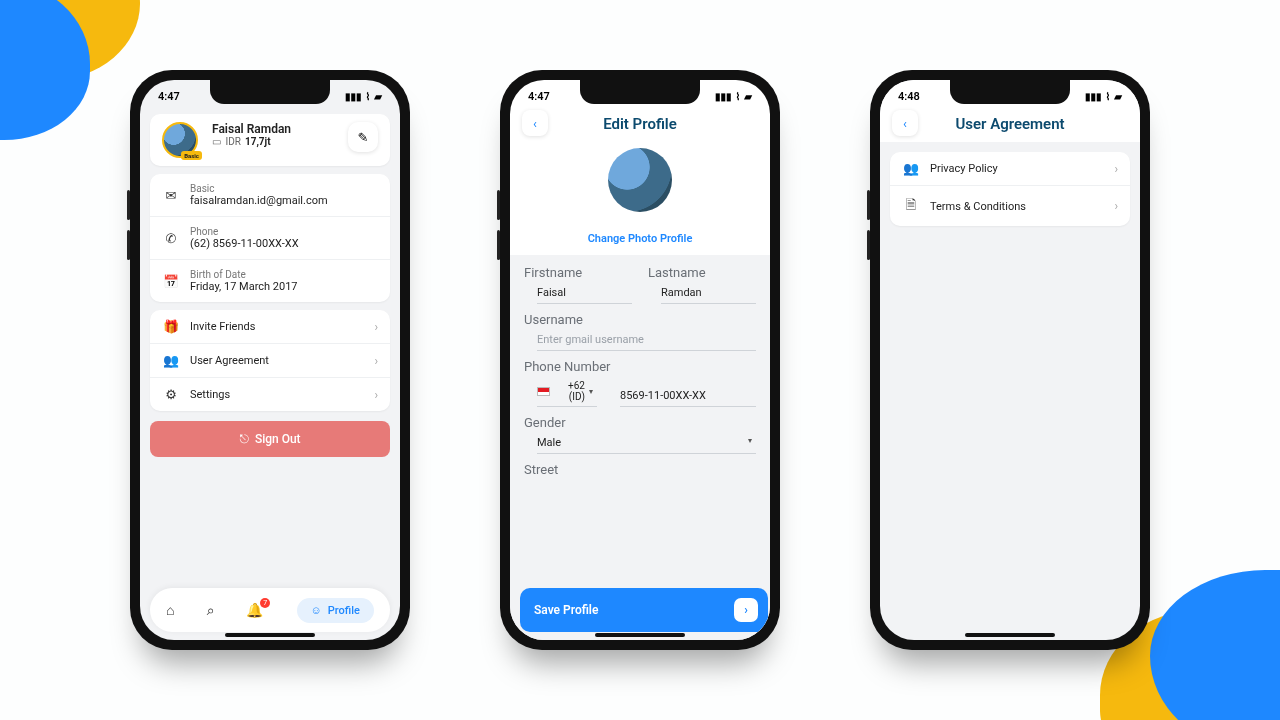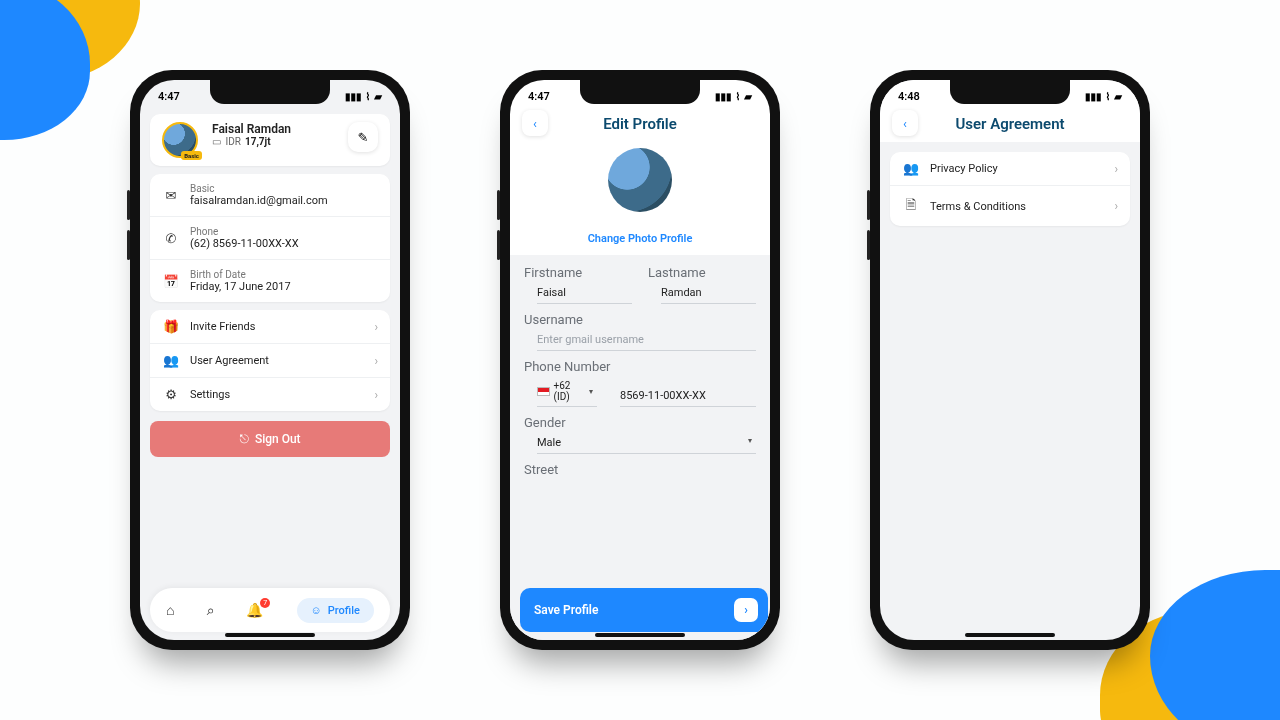--- a/index.html
+++ b/index.html
@@ -54,21 +54,21 @@
   .p2 .screen { display:flex; flex-direction:column; }
   .p2 .photo { display:flex; flex-direction:column; align-items:center; gap:20px; padding:6px 0 10px; }
   .p2 .photo .img { width:64px; height:64px; border-radius:50%; background: radial-gradient(circle at 30% 30%, #6fa8dc 0 35%, #3d6b8a 36% 70%, #2b4e63 71% 100%); }
   .p2 .photo .link { color:#1e88ff; font-size:11px; font-weight:600; }
   .form { flex:1; background:#f2f3f5; padding:10px 14px 0; overflow:hidden; }
   .frow { display:flex; gap:16px; margin-bottom:8px; }
   .field { flex:1; }
   .field .fl { font-size:13px; color:#6a6f76; margin-bottom:6px; }
   .field .fi { font-size:11px; color:#222; border-bottom:1px solid #cfd3d8; padding:0 0 4px; min-height:15px;margin-left:13px; }
   .field .fi.ph { color:#9aa0a8; }
-  .flag { display:inline-flex; align-items:center; gap:4px; font-size:10px; }
+  .flag { display:inline-flex; align-items:center; gap:4px; font-size:10px;text-align:right; }
   .flag .box { width:14px; height:9px; background:linear-gradient(#e31b23 0 50%, #fff 50% 100%); border:0.5px solid #bbb; }
   .caret { font-size:8px; color:#555; margin:0 4px; }
   .savebar { position:absolute; left:10px; right:2px; bottom:8px; background:#1e88ff; color:#fff; border-radius:10px; padding:10px 10px 10px 14px; display:flex; align-items:center; font-size:12px; font-weight:600; }
   .savebar .go { margin-left:auto; width:24px; height:24px; border-radius:7px; background:#fff; color:#1e88ff; display:flex; align-items:center; justify-content:center; font-size:12px; }
 
   .homebar { position:absolute; bottom:3px; left:50%; transform:translateX(-50%); width:90px; height:4px; background:#111; border-radius:2px; }
 
   
   .ico { font-family: inherit; }
 </style>
@@ -125,21 +125,21 @@
           <span class="ic">✆</span>
           <div>
             <div class="lbl">Phone</div>
             <div class="val">(62) 8569-11-00XX-XX</div>
           </div>
         </div>
         <div class="row">
           <span class="ic">📅</span>
           <div>
             <div class="lbl">Birth of Date</div>
-            <div class="val">Friday, 17 June 2017</div>
+            <div class="val">Friday, 17 March 2017</div>
           </div>
         </div>
       </div>
 
       <div class="card">
         <div class="row">
           <span class="ic">🎁</span>
           <span>Invite Friends</span>
           <span class="chev">›</span>
         </div>

